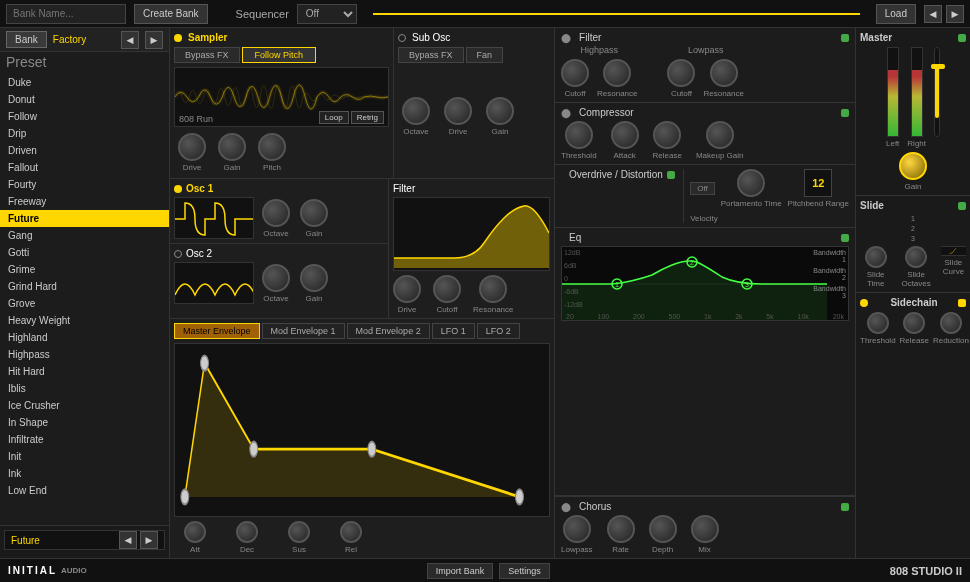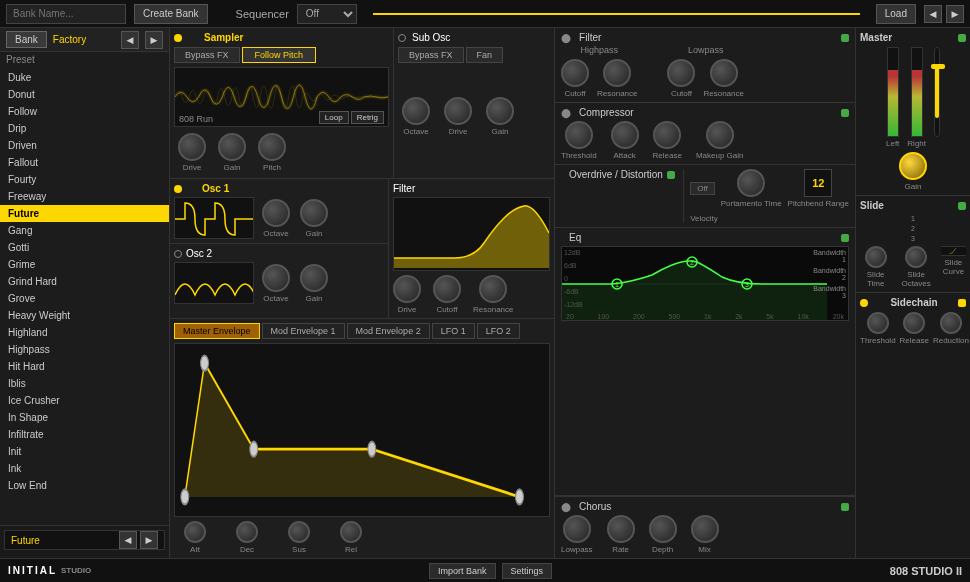--- a/index.html
+++ b/index.html
@@ -121,21 +121,21 @@
       font-size: 10px;
       flex: 1;
     }
     .preset-list {
       flex: 1;
       overflow-y: auto;
       padding: 2px 0;
     }
     .preset-label {
       color: #888;
-      font-size: 10px;
+      font-size: 14px;
       padding: 2px 6px;
     }
     .preset-item {
       padding: 3px 8px;
       cursor: pointer;
       color: #ccc;
       font-size: 10px;
     }
     .preset-item.active {
       background: #ffd700;
@@ -176,21 +176,20 @@
     .section-header {
       display: flex;
       align-items: center;
       gap: 6px;
       margin-bottom: 4px;
     }
     .section-title {
       color: #ffd700;
       font-size: 10px;
       font-weight: bold;
-      margin-left: 16px;
     }
     .section-title-white {
       color: #fff;
       font-size: 10px;
     }
     .bypass-follow-row {
       display: flex;
       gap: 2px;
       margin-bottom: 4px;
     }
@@ -924,21 +923,21 @@
           </div>
         </div>
       </div>
     </div>
 
   </div>
 
   <div class="bottom-bar">
     <div style="display:flex; align-items:center; gap:4px;">
       <span class="initial-logo">INITIAL</span>
-      <span style="color:#888; font-size:8px; font-weight:bold;">STUDIO</span>
+      <span style="color:#888; font-size:8px; font-weight:bold;">AUDIO</span>
     </div>
     <div class="bottom-btns">
       <button class="bottom-btn">Import Bank</button>
       <button class="bottom-btn">Settings</button>
     </div>
     <span class="studio-label">808 STUDIO II</span>
   </div>
 
 </div>
 

